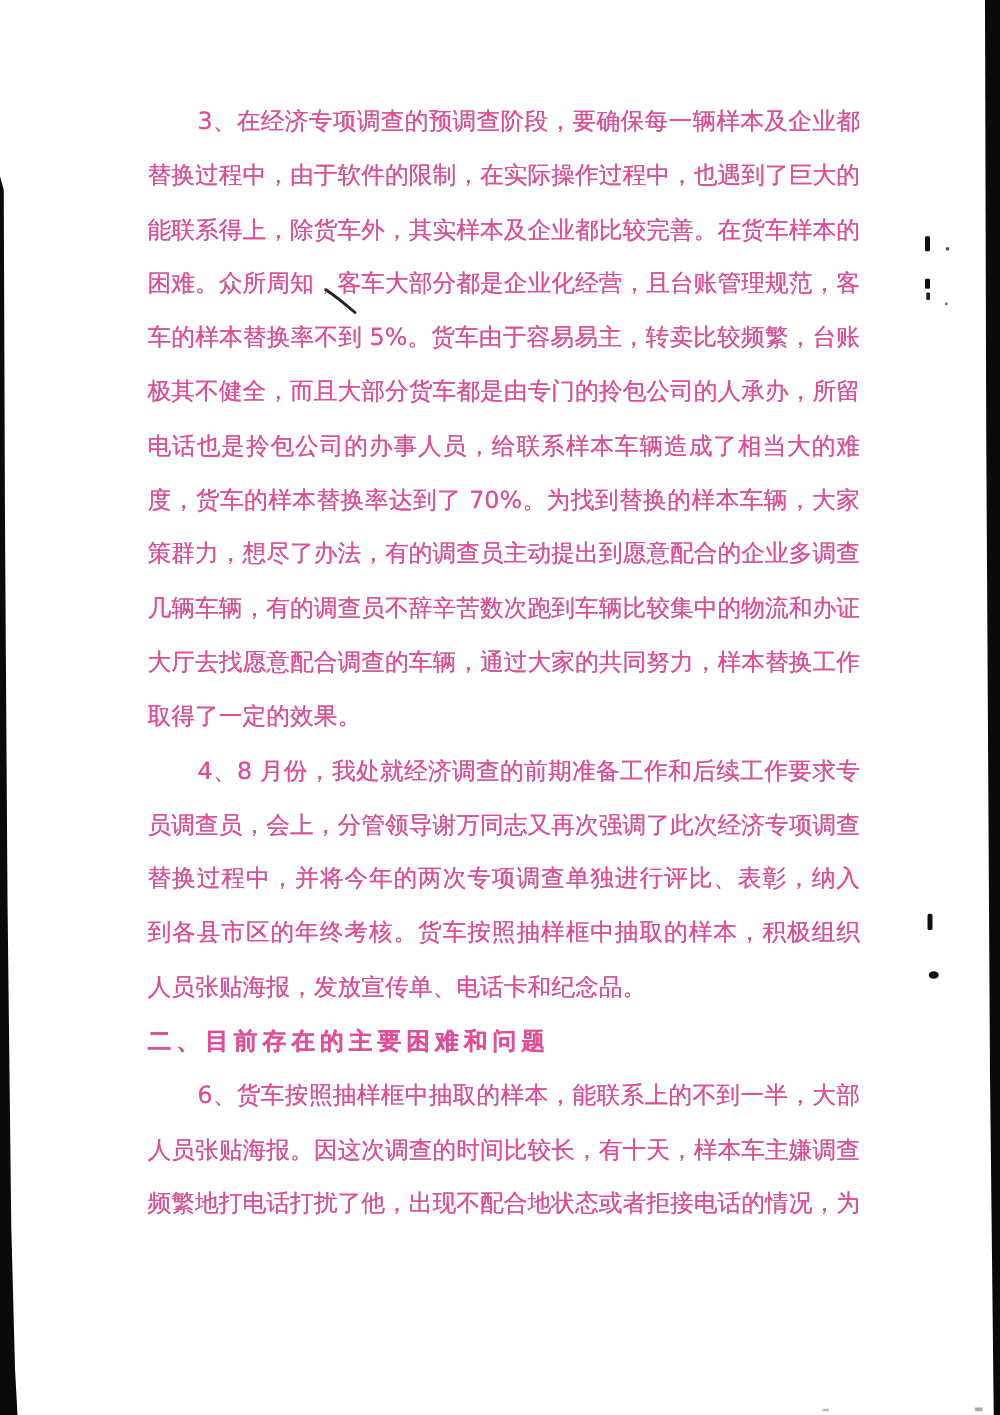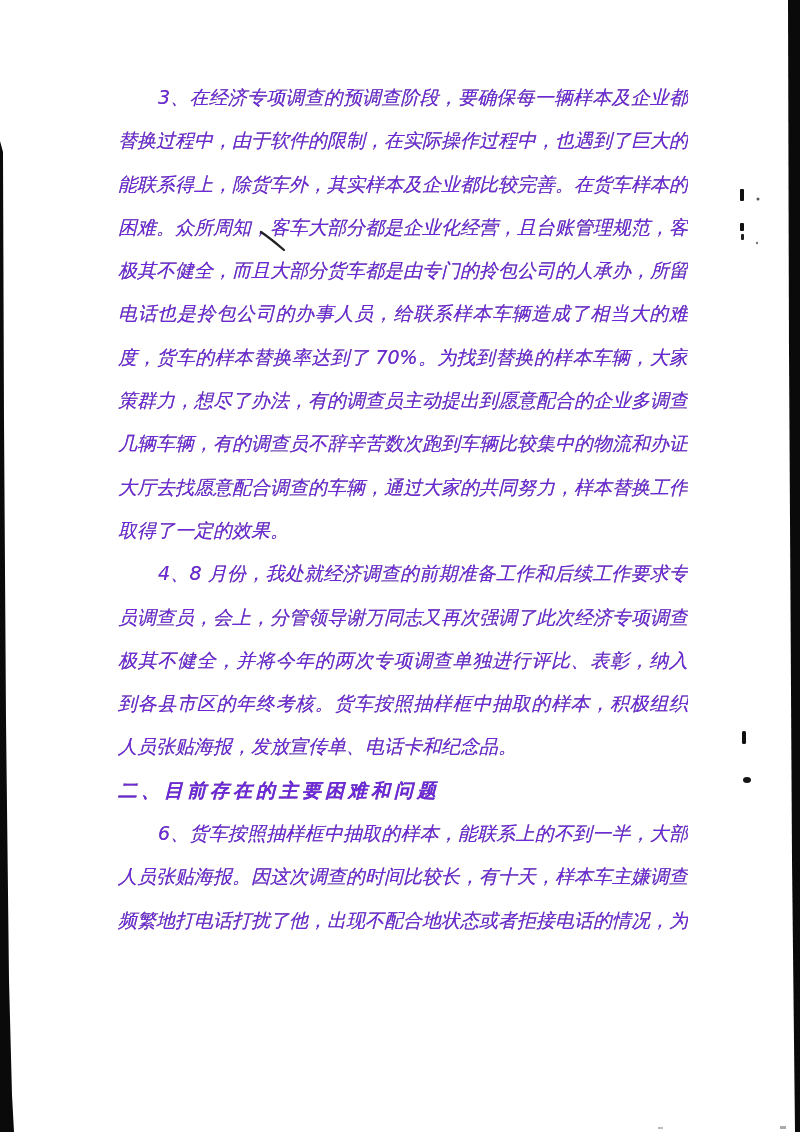--- a/index.html
+++ b/index.html
@@ -9,24 +9,23 @@
     height: 1132px;
     background: #ffffff;
     overflow: hidden;
     font-family: "DejaVu Sans", sans-serif;
   }
   .text-block {
     position: absolute;
     left: 118px;
     top: 76px;
     width: 570px;
-    color: #6d28d9;
+    color: #ec4899;
     font-size: 19px;
     text-shadow: 0 0 0.4px rgba(20,20,20,0.55);
-    font-style: italic;
   }
   .line {
     height: 43.3px;
     line-height: 43.3px;
     text-align: justify;
     text-align-last: justify;
     overflow: hidden;
   }
   .line.indent { text-indent: 40px; }
   .line.short {
@@ -49,30 +48,31 @@
 </head>
 <body>
 
 <div class="page">
 
   <div class="text-block">
       <div class="line indent">3、在经济专项调查的预调查阶段，要确保每一辆样本及企业都</div>
       <div class="line">替换过程中，由于软件的限制，在实际操作过程中，也遇到了巨大的</div>
       <div class="line">能联系得上，除货车外，其实样本及企业都比较完善。在货车样本的</div>
       <div class="line">困难。众所周知，客车大部分都是企业化经营，且台账管理规范，客</div>
+      <div class="line">车的样本替换率不到 5%。货车由于容易易主，转卖比较频繁，台账</div>
       <div class="line">极其不健全，而且大部分货车都是由专门的拎包公司的人承办，所留</div>
       <div class="line">电话也是拎包公司的办事人员，给联系样本车辆造成了相当大的难</div>
       <div class="line">度，货车的样本替换率达到了 70%。为找到替换的样本车辆，大家群</div>
       <div class="line">策群力，想尽了办法，有的调查员主动提出到愿意配合的企业多调查</div>
       <div class="line">几辆车辆，有的调查员不辞辛苦数次跑到车辆比较集中的物流和办证</div>
       <div class="line">大厅去找愿意配合调查的车辆，通过大家的共同努力，样本替换工作</div>
       <div class="line short">取得了一定的效果。</div>
       <div class="line indent">4、8 月份，我处就经济调查的前期准备工作和后续工作要求专门</div>
       <div class="line">员调查员，会上，分管领导谢万同志又再次强调了此次经济专项调查</div>
-      <div class="line">极其不健全，并将今年的两次专项调查单独进行评比、表彰，纳入</div>
+      <div class="line">替换过程中，并将今年的两次专项调查单独进行评比、表彰，纳入</div>
       <div class="line">到各县市区的年终考核。货车按照抽样框中抽取的样本，积极组织</div>
       <div class="line short">人员张贴海报，发放宣传单、电话卡和纪念品。</div>
       <div class="line heading">二、目前存在的主要困难和问题</div>
       <div class="line indent">6、货车按照抽样框中抽取的样本，能联系上的不到一半，大部</div>
       <div class="line">人员张贴海报。因这次调查的时间比较长，有十天，样本车主嫌调查员</div>
       <div class="line">频繁地打电话打扰了他，出现不配合地状态或者拒接电话的情况，为</div>
     </div>
 
   <svg class="artifacts" viewBox="0 0 800 1132" xmlns="http://www.w3.org/2000/svg">
 

